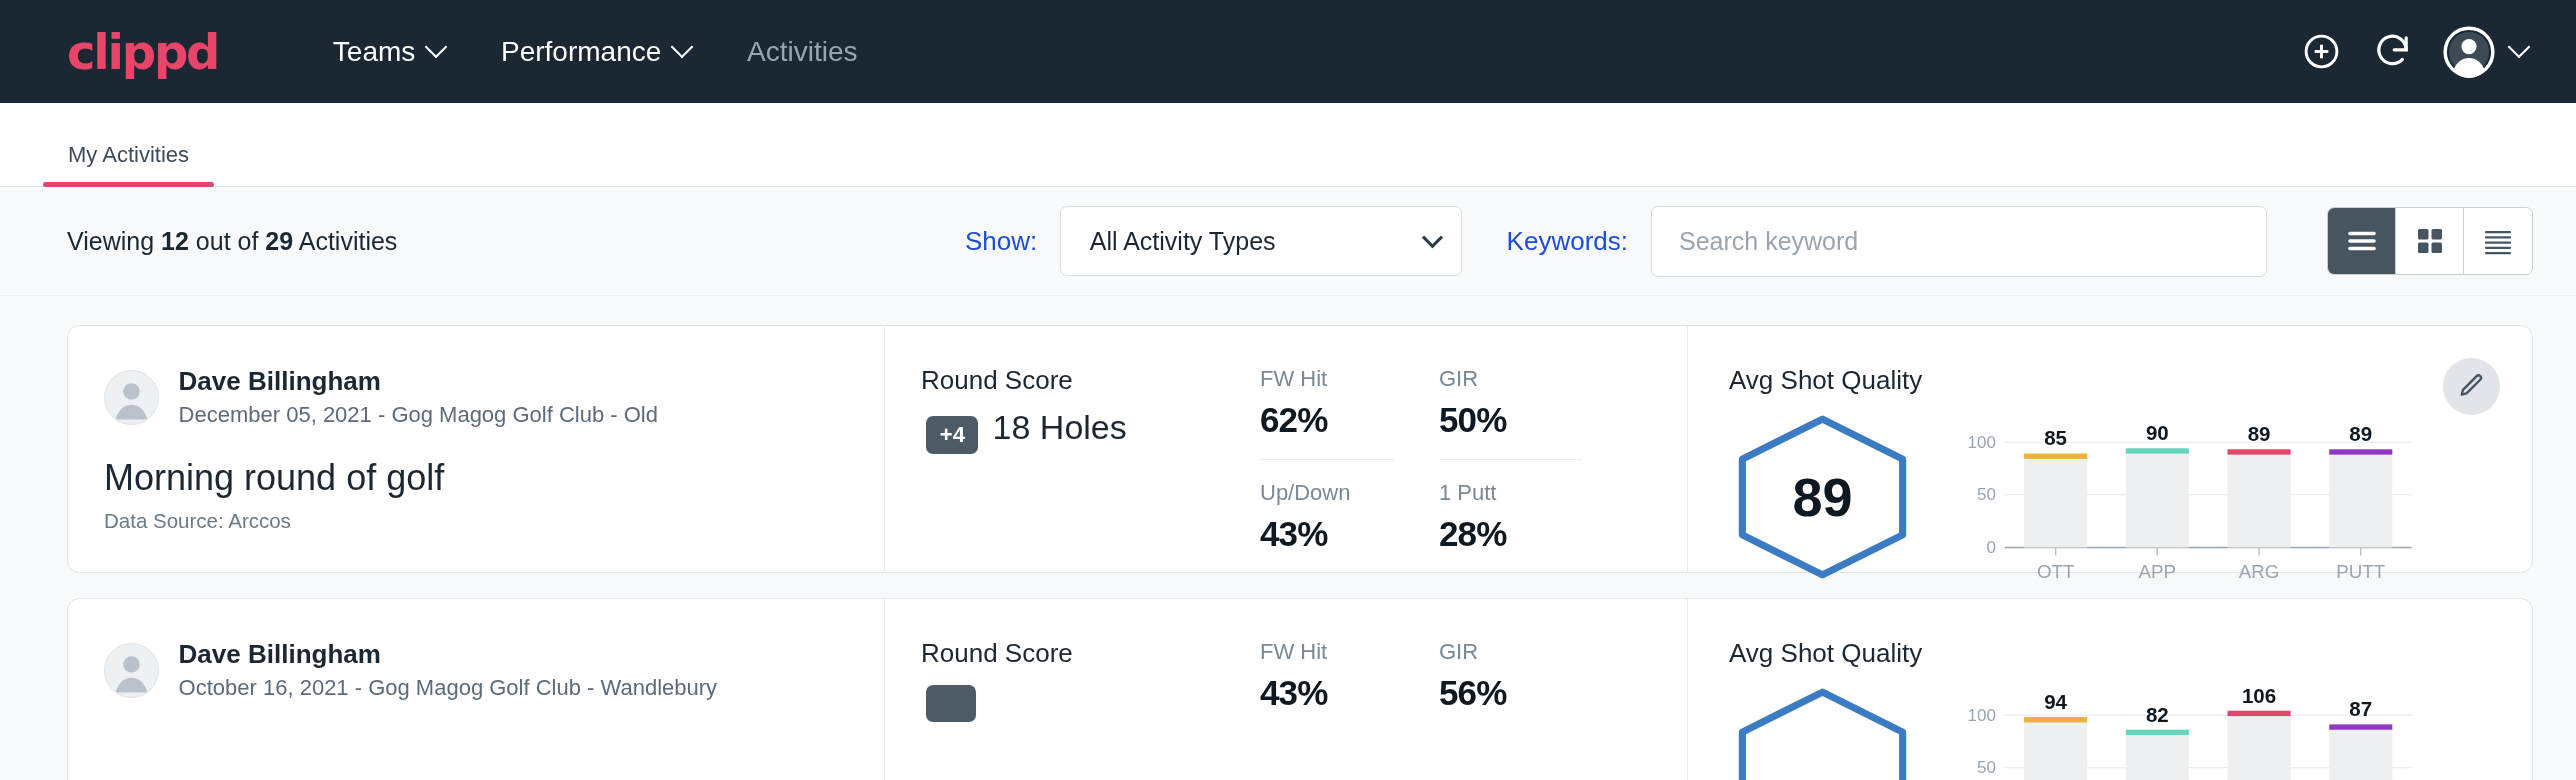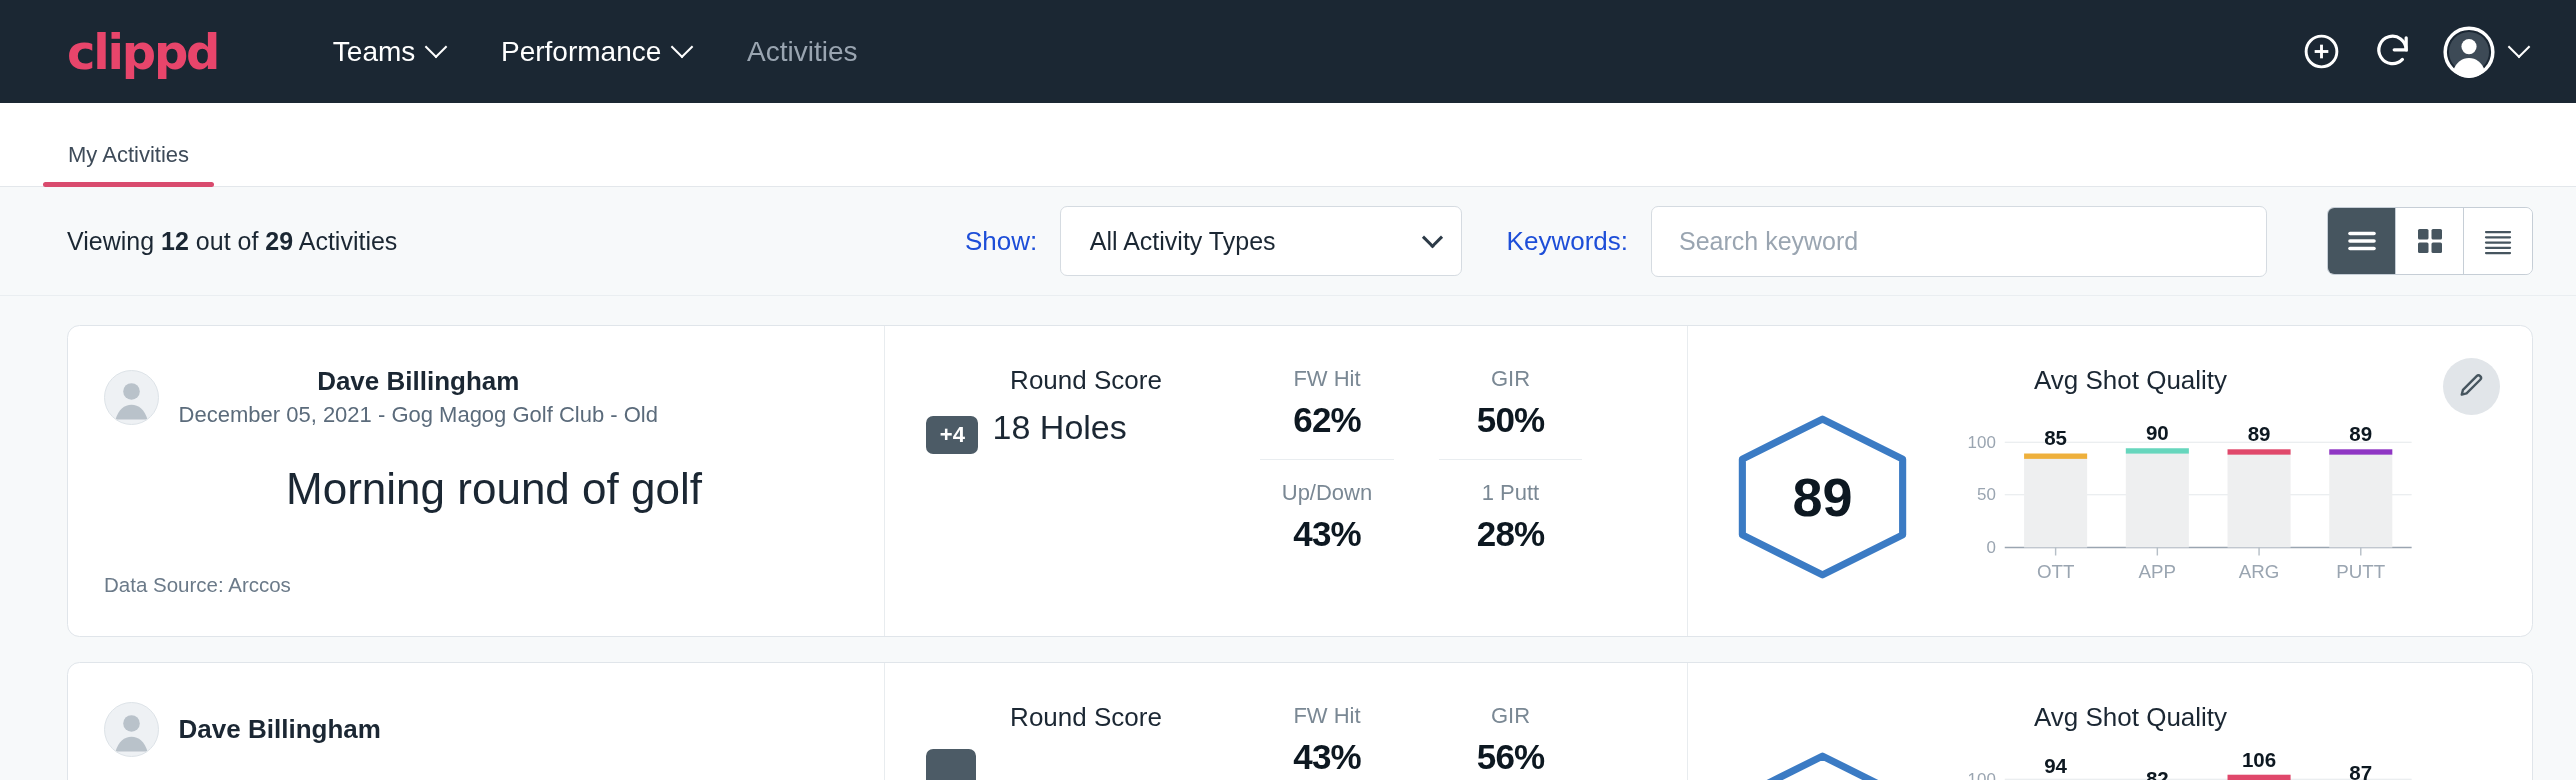--- a/index.html
+++ b/index.html
@@ -174,26 +174,25 @@
   .cardarea {
     background: #f7f9fa;
     padding: 28.6px 43px 0 67px;
     height: calc(780px - 103px - 84px - 109px);
     overflow: hidden;
   }
   .card {
     background: #ffffff;
     border: 0.9px solid #e0e5ea;
     border-radius: 12.5px;
-    height: 312px;
+    height: 248px;
     display: flex;
     align-items: stretch;
     position: relative;
     margin-bottom: 25px;
-    text-align: center;
   }
 
   .col-profile {
     width: 817px;
     padding: 39px 0 0 36px;
     border-right: 0.9px solid #e8ecef;
     position: relative;
   }
   .who { display: flex; align-items: center; gap: 19.6px; }
   .pic {
@@ -201,24 +200,24 @@
     border-radius: 50%;
     background: #eef1f4;
     border: 0.9px solid #dde3e8;
     display: flex; align-items: center; justify-content: center;
     overflow: hidden;
     flex-shrink: 0;
   }
   .who-text .nm { font-size: 26px; font-weight: 700; color: #1b2733; line-height: 1.25; }
   .who-text .meta { font-size: 22px; color: #5b6b7b; line-height: 1.35; margin-top: 2.7px; }
   .title {
-    font-size: 44px;
+    font-size: 36px;
     font-weight: 400;
     color: #1b2733;
-    margin-top: 35px;
+    margin-top: 28px;
   }
   .source {
     font-size: 20.5px;
     color: #6b7a89;
     position: absolute;
     bottom: 39px;
   }
 
   .col-score {
     width: 803px;
@@ -492,20 +491,21 @@
     <div class="col-profile">
       <div class="who">
         <div class="pic">
           <svg width="55" height="55" viewBox="0 0 48 48">
             <circle cx="24" cy="18.5" r="7.5" fill="#b9c2ca"></circle>
             <path d="M9.5 44c2.4-9 8.1-13.5 14.5-13.5S36.1 35 38.5 44z" fill="#b9c2ca"></path>
           </svg>
         </div>
         <div class="who-text">
           <div class="nm">Dave Billingham</div>
+          <div class="meta">October 16, 2021 - Gog Magog Golf Club - Wandlebury</div>
         </div>
       </div>
     </div>
 
     <div class="col-score">
       <div class="score-left">
         <div class="sec-head">Round Score</div>
         <div class="bigrow">
           <div class="bigwrap">
             <div class="bignum"></div>

